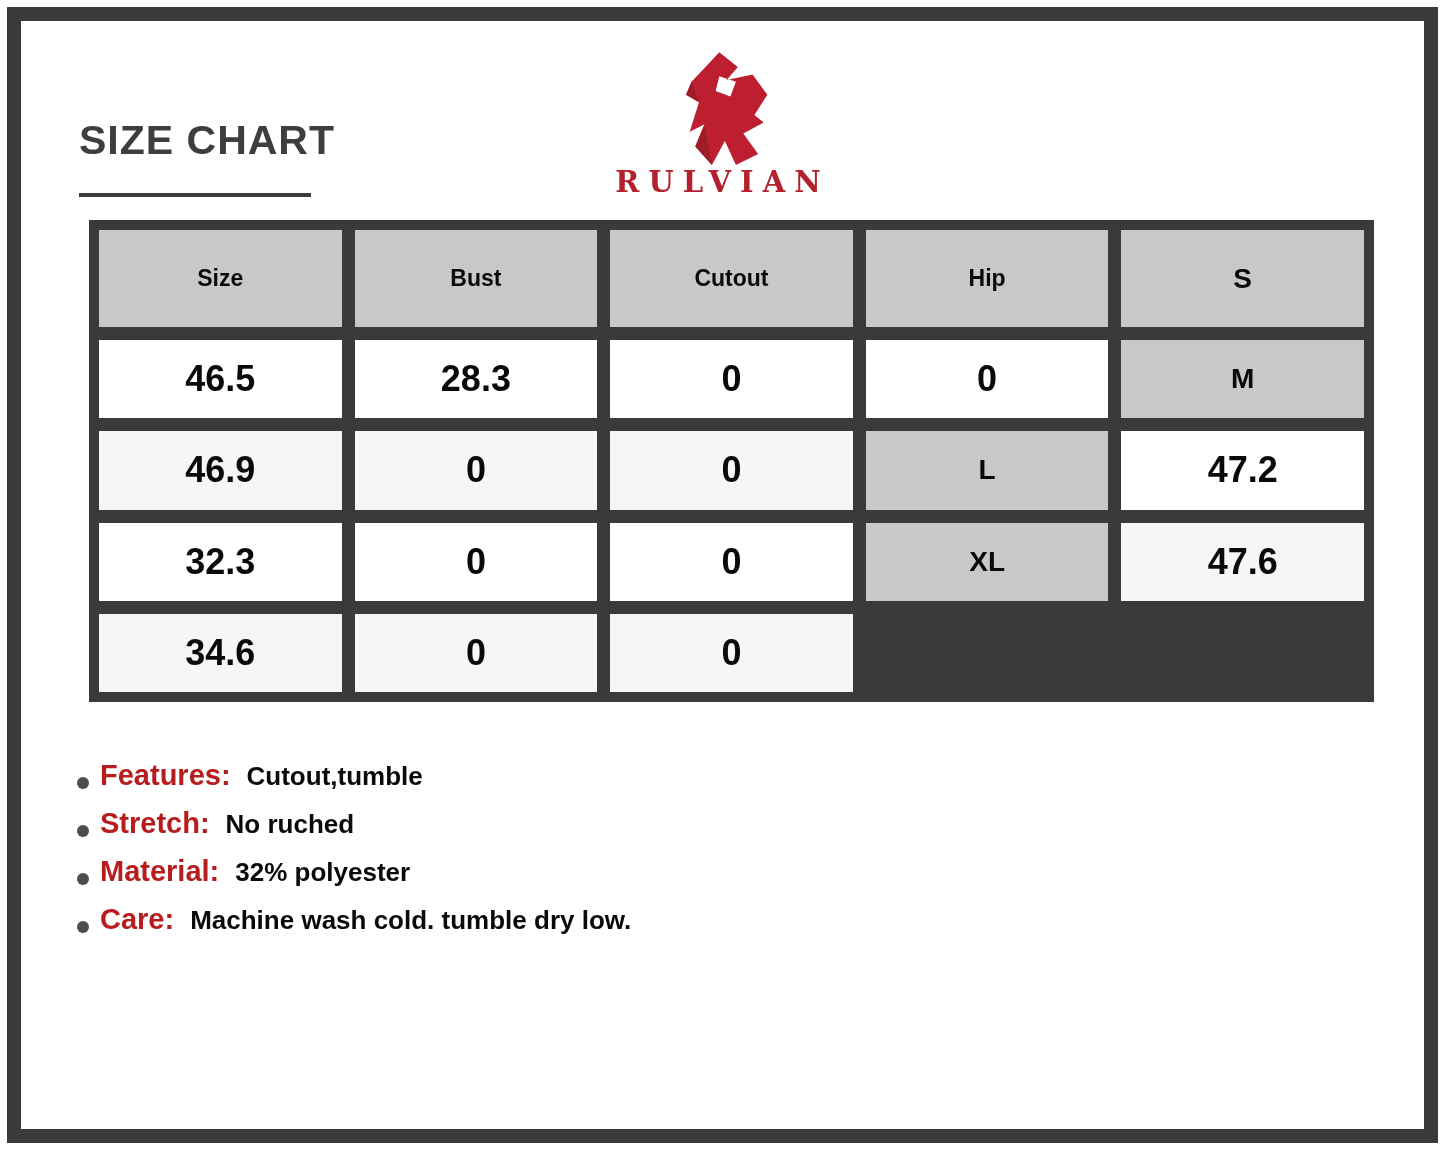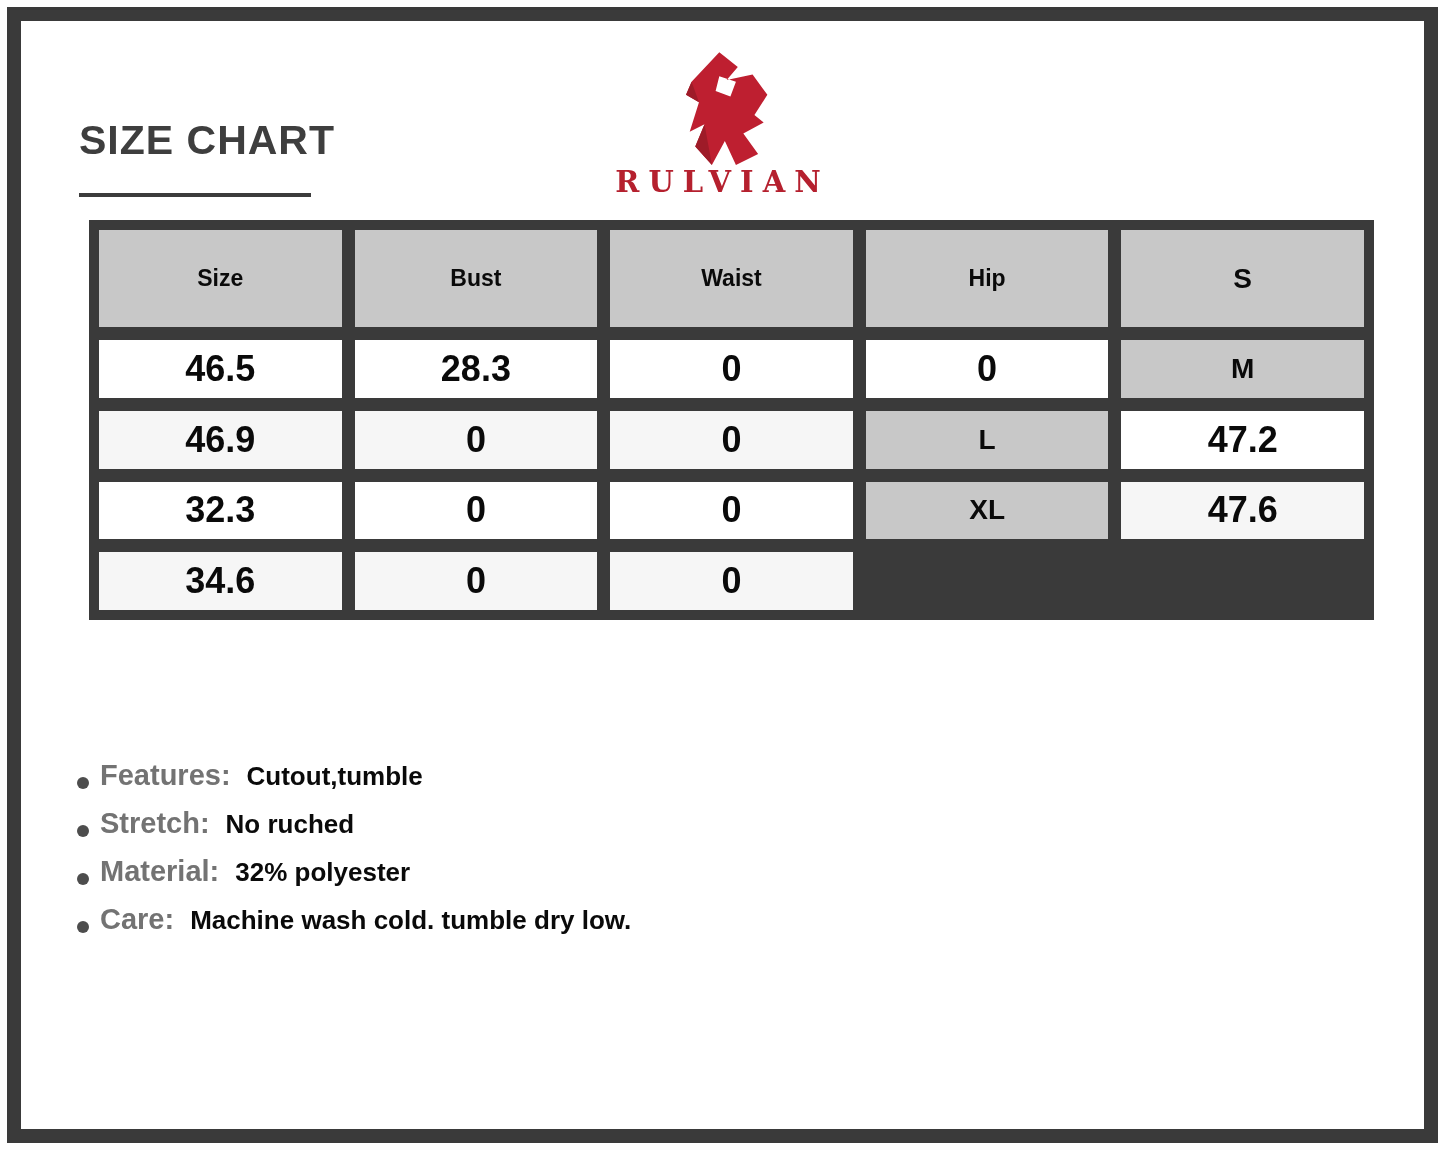--- a/index.html
+++ b/index.html
@@ -44,21 +44,21 @@
     font-size: 29px;
     font-weight: 800;
     letter-spacing: 9px;
     color: #b5202e;
     white-space: nowrap;
   }
   
   .size-table {
     position: absolute;
     left: 68px; top: 199px;
-    width: 1285px; height: 400px;
+    width: 1285px; height: 482px;
     background: #3a3a3a;
     display: grid;
     grid-template-columns: repeat(5, 1fr);
     grid-template-rows: 97px repeat(4, 1fr);
     gap: 13px;
     padding: 10px;
   }
   .cell {
     display: flex;
     align-items: center;
@@ -96,21 +96,21 @@
     width: 12px; height: 12px;
     border-radius: 50%;
     background: #4d4d4d;
     margin-right: 11px;
     align-self: center;
     flex: 0 0 auto;
   }
   .detail-label {
     font-size: 29px;
     font-weight: bold;
-    color: #737373;
+    color: #b91c1c;
   }
   .detail-value {
     font-size: 26px;
     font-weight: bold;
     color: #0a0a0a;
     margin-left: 16px;
   }
 </style>
 </head>
 <body>
@@ -127,21 +127,21 @@
            M56,36 L74,42 L68,58 L52,52 Z"></path>
       <path fill="#9e1b28" d="M26,42 L34,64 L20,56 Z M48,132 L30,112 L40,88 Z"></path>
     </svg>
     <div class="brand-name">RULVIAN</div>
   </div>
 
   <div class="size-table">
 
     <div class="cell head">Size</div>
     <div class="cell head">Bust</div>
-    <div class="cell head">Waist</div>
+    <div class="cell head">Cutout</div>
     <div class="cell head">Hip</div>
 
     <div class="cell size">S</div>
     <div class="cell val">46.5</div>
     <div class="cell val">28.3</div>
     <div class="cell val">0</div>
     <div class="cell val">0</div>
 
     <div class="cell size">M</div>
     <div class="cell val alt">46.9</div>

